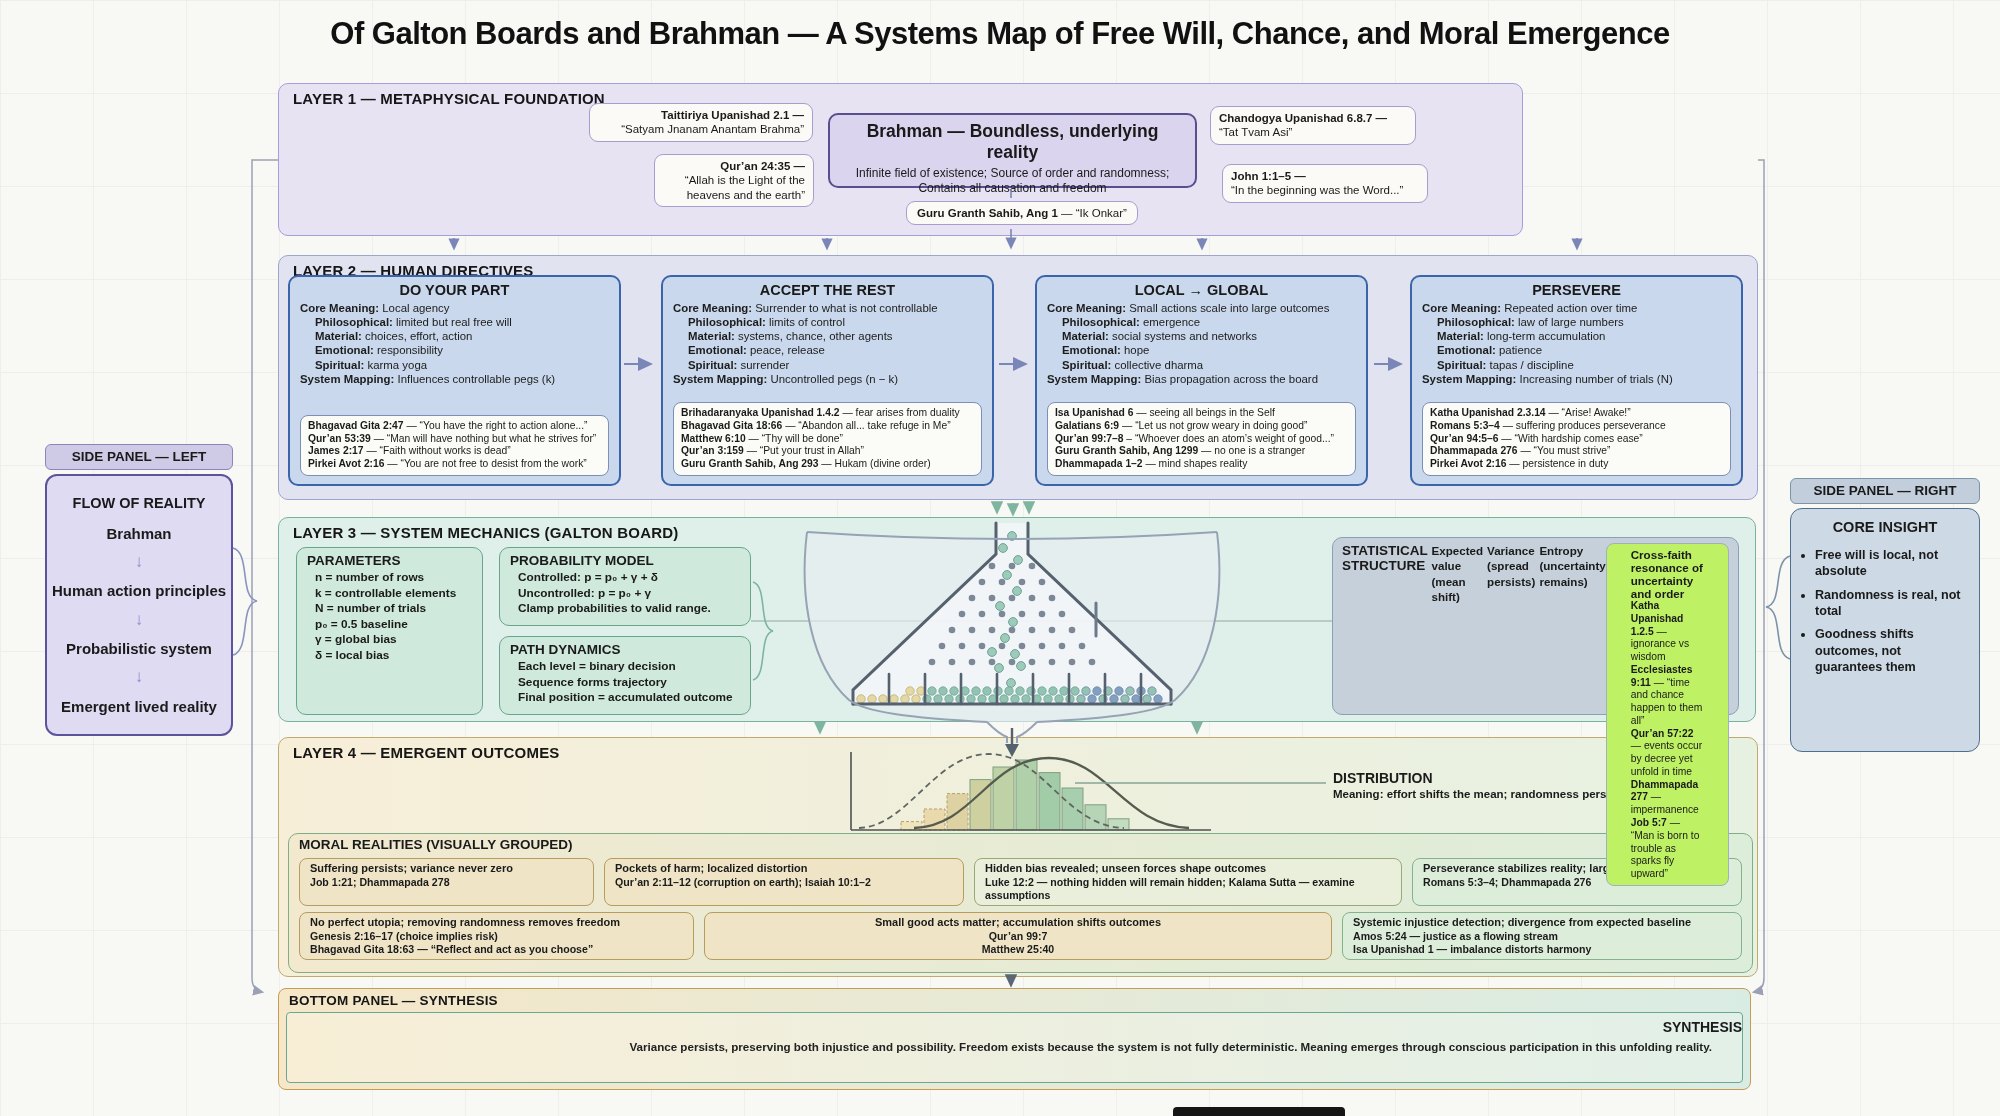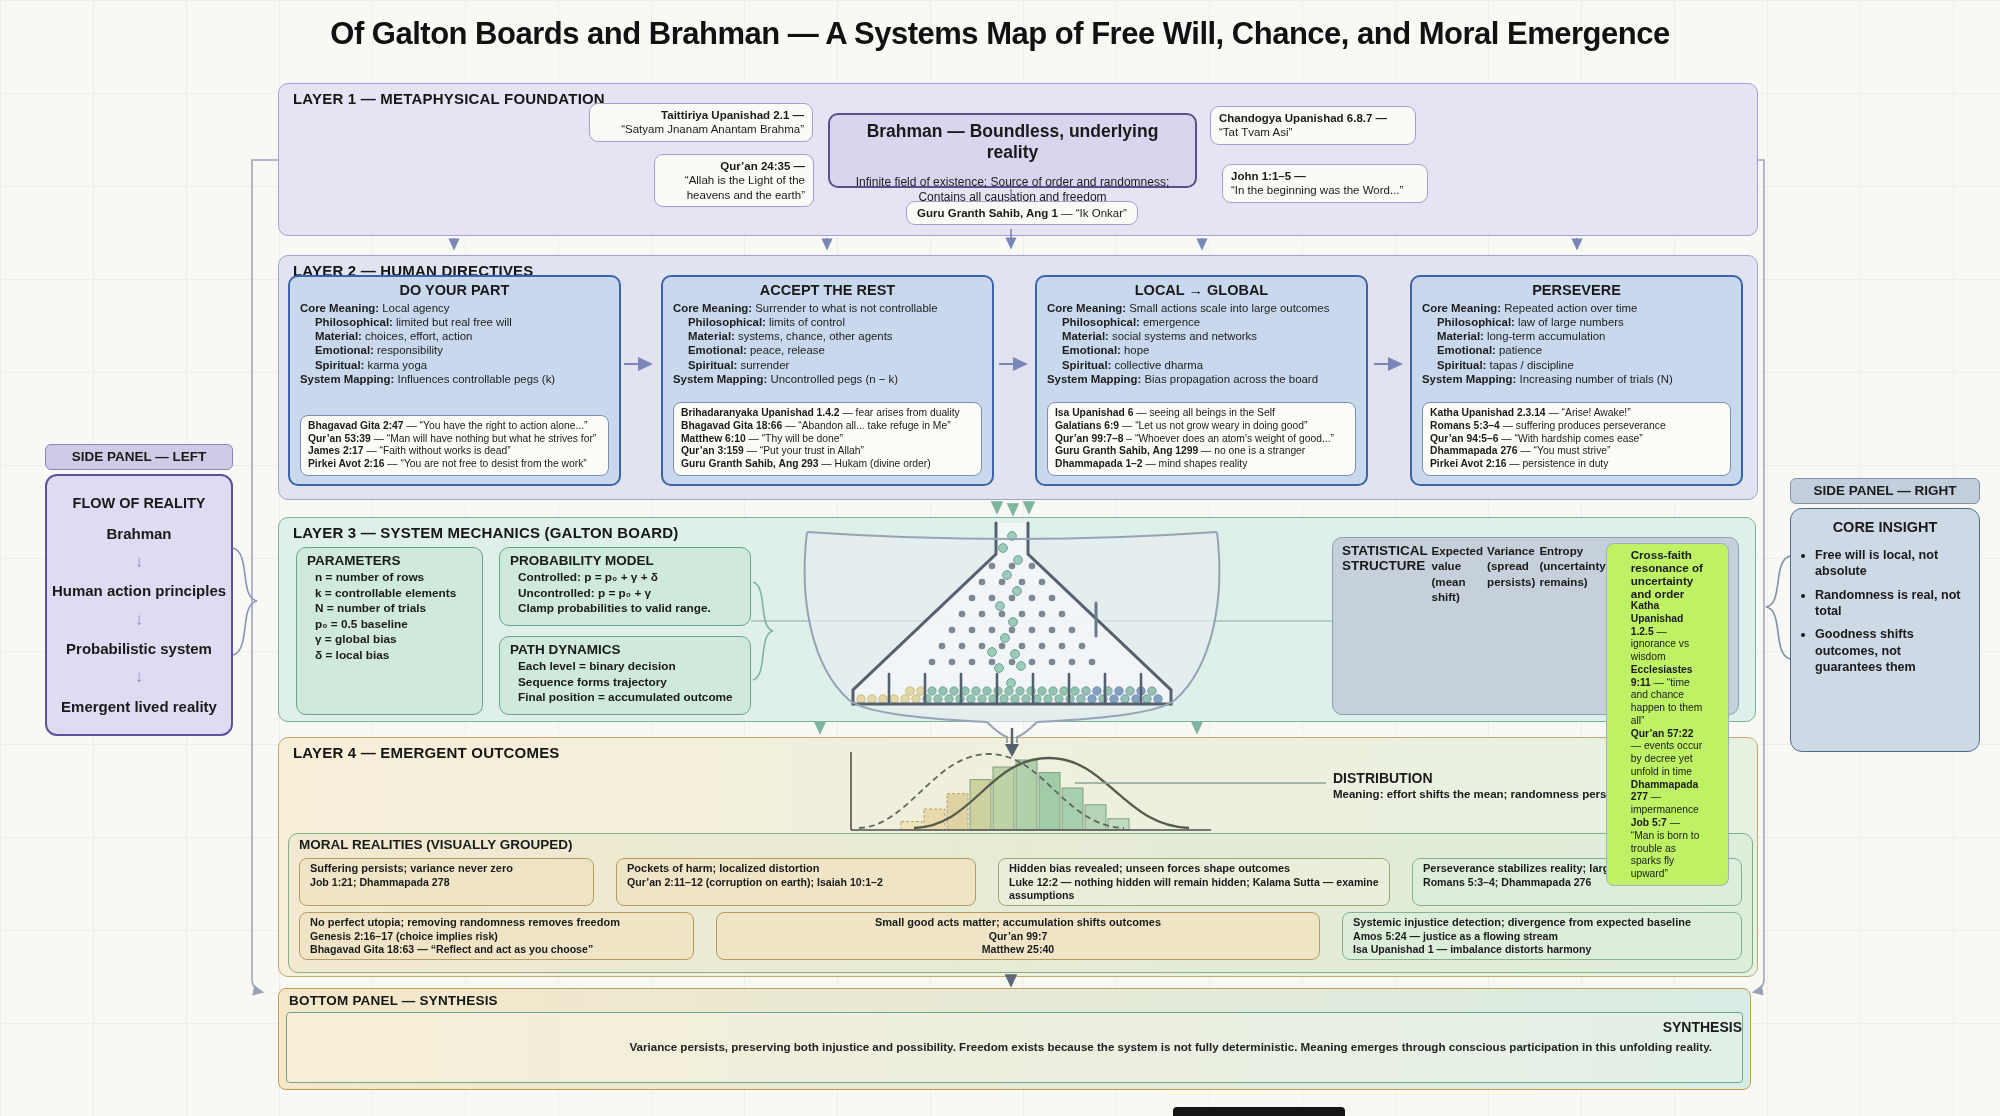--- a/index.html
+++ b/index.html
@@ -6,25 +6,25 @@
   body{background:#fff;font-family:"Liberation Sans",sans-serif}
   #canvas{position:relative;width:2000px;height:1116px;overflow:hidden;color:#1a1a1a;
     background-color:#f8f8f5;
     background-image:linear-gradient(#eeeeec 1px,transparent 1px),linear-gradient(90deg,#eeeeec 1px,transparent 1px);
     background-size:93px 93px}
   .abs{position:absolute}
   #title{left:0;right:0;top:16px;text-align:center;font-size:31px;font-weight:700;letter-spacing:-.5px;color:#111}
   .panel{position:absolute;border-radius:10px}
   .phdr{position:absolute;top:6px;left:14px;font-size:15px;font-weight:700;letter-spacing:.2px;color:#161616}
   
-  #layer1{left:278px;top:83px;width:1480px;height:153px;background:#e7e3f3;border:1.5px solid #a79ddc}
+  #layer1{left:278px;top:83px;width:1245px;height:153px;background:#e7e3f3;border:1.5px solid #a79ddc}
   .l1box{position:absolute;background:#fbfaf6;border:1.3px solid #a79dce;border-radius:9px;padding:4px 8px;font-size:11.5px;line-height:1.25}
   .l1box .b{font-weight:700}
   #brahman{position:absolute;left:549px;top:29px;width:369px;height:75px;background:#dbd4ee;border:2px solid #584f8e;border-radius:10px;text-align:center;padding:6px 10px}
-  #brahman .t{font-size:17.5px;font-weight:700;margin-bottom:12px}
+  #brahman .t{font-size:17.5px;font-weight:700;margin-bottom:3px}
   #brahman .s{font-size:12px;line-height:1.25}
   
   #layer2{left:278px;top:255px;width:1480px;height:245px;background:#e2e3f1;border:1.5px solid #9fa4cf}
   .dirbox{position:absolute;top:19px;width:333px;height:211px;background:#c9d8ec;border:2px solid #3a65aa;border-radius:10px;padding:5px 10px 8px;display:flex;flex-direction:column}
   .dirtitle{text-align:center;font-size:14.5px;font-weight:700;margin-bottom:3px}
   .dl{font-size:11.4px;line-height:1.24;color:#1c1c1c}
   .dl b{font-weight:700}
   .ind{padding-left:15px}
   .qbox{margin-top:auto;background:#fbfbf7;border:1.2px solid #7d8fb5;border-radius:8px;padding:4px 7px}
   .ql{font-size:10.3px;line-height:1.24}
@@ -39,21 +39,21 @@
   #statbox .gl{padding-left:4px;font-size:11.6px}
   .statinner{margin-top:auto;background:#bef264;border:1px solid #9fb0bf;border-radius:8px;padding:4px 24px}
   .statinner .tt{font-size:11.6px;font-weight:700}
   
   #layer4{left:278px;top:737px;width:1480px;height:240px;background:linear-gradient(90deg,#f7eed8,#e7f1e2);border:1.5px solid #c3a96e;z-index:1}
   #distlabel{position:absolute;left:1054px;top:32px}
   #distlabel .t{font-size:14px;font-weight:700}
   #distlabel .m{font-size:11.5px;font-weight:600;margin-top:2px}
   #moral{position:absolute;left:9px;top:95px;width:1465px;height:140px;background:linear-gradient(90deg,#f2e9cf,#dcedda);border:1.5px solid #7fae86;border-radius:10px;padding:3px 10px}
   #moral .mtitle{text-align:left;font-size:13.5px;font-weight:700}
-  .mrow{display:flex;gap:22px;margin-top:6px}
+  .mrow{display:flex;gap:10px;margin-top:6px}
   .mcell{border-radius:8px;padding:3px 10px}
   .mcell .l1{font-size:11px;font-weight:700;line-height:1.25}
   .mcell .l2,.mcell .l3{font-size:10.6px;font-weight:600;line-height:1.25}
   .tone-tan{background:#efe5c6;border:1.4px solid #b59d60}
   .tone-olive{background:#eaefdb;border:1.4px solid #9aa877}
   .tone-green{background:#dcedda;border:1.4px solid #85b28c}
   .ctr{text-align:center}
   
   #bottom{left:278px;top:988px;width:1473px;height:102px;background:linear-gradient(90deg,#f5e7c8,#d9ece4);border:1.5px solid #c49c52;border-radius:8px}
   #bottom .phdr{font-size:13.5px;top:4px;left:10px}

